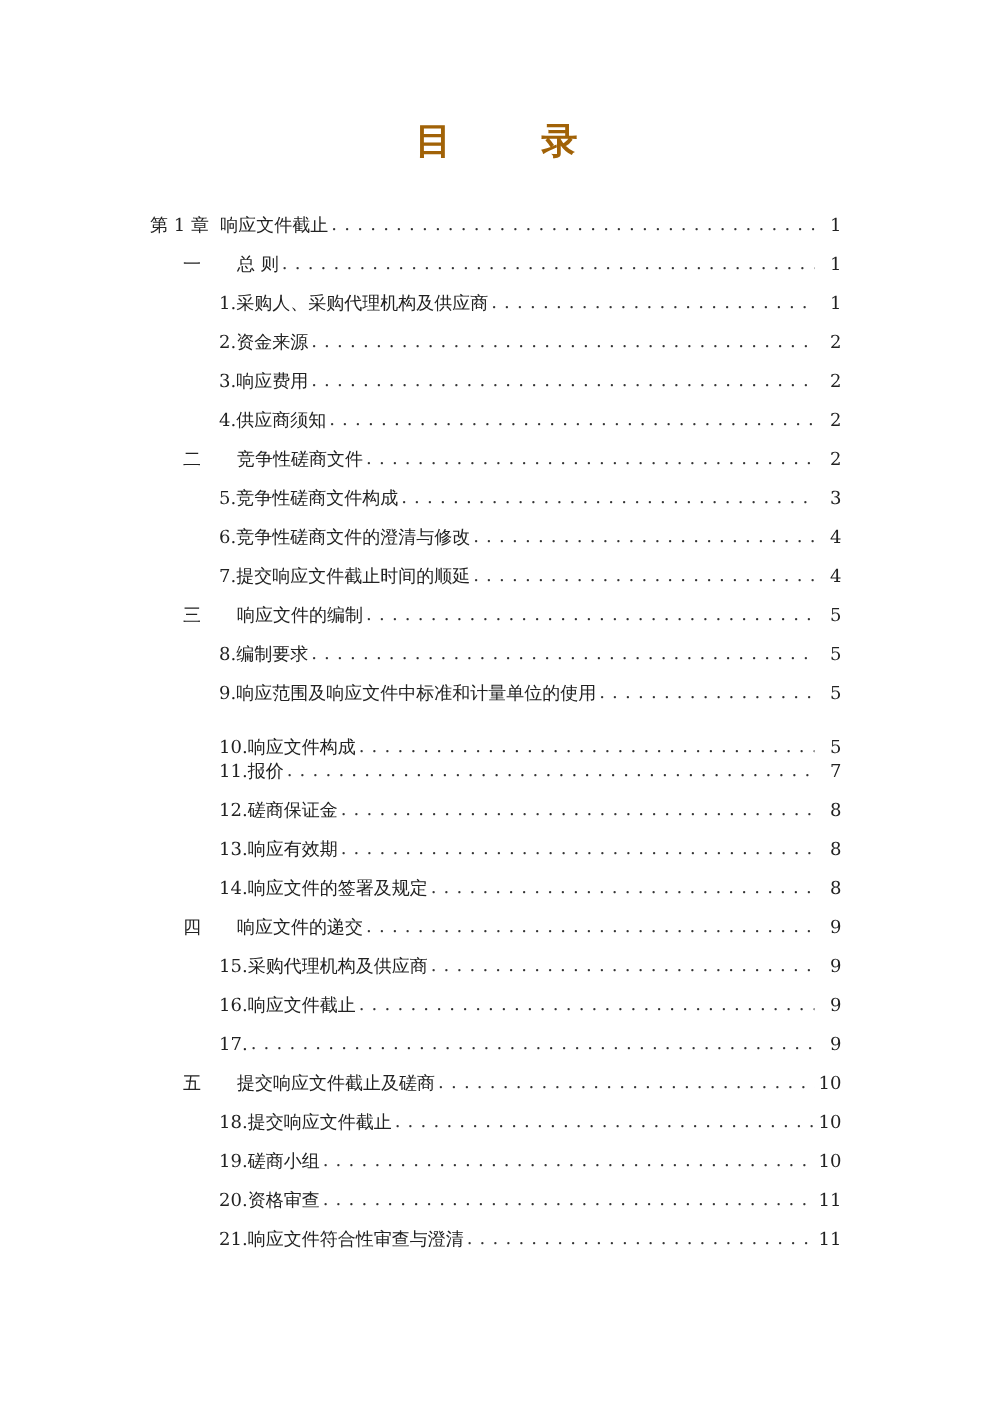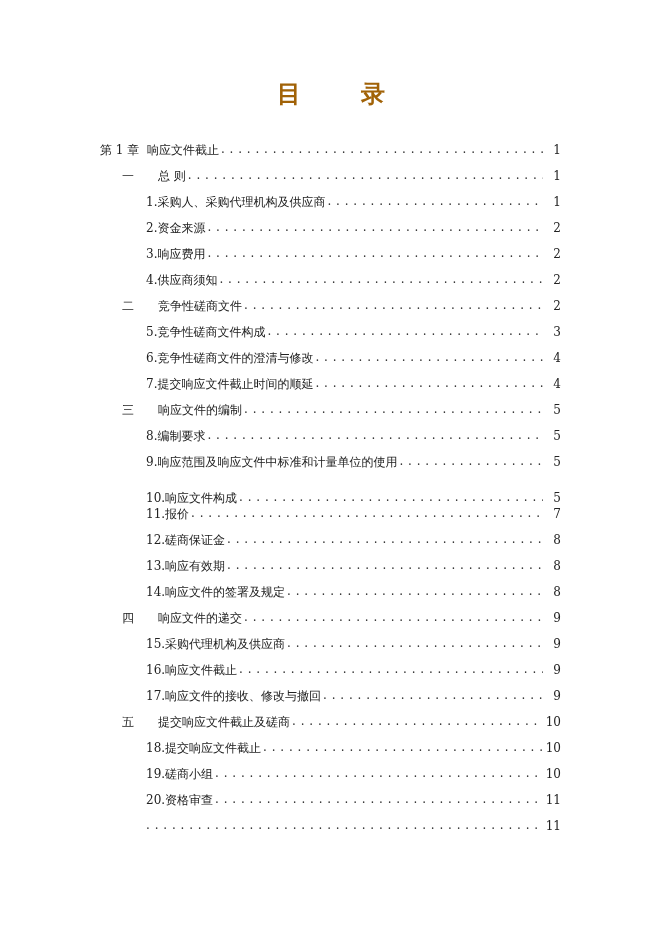--- a/index.html
+++ b/index.html
@@ -207,21 +207,20 @@
     <span class="label">
         <span>16.</span>
         <span>响应文件截止</span>
       </span>
     <span class="leader"></span>
     <span class="page">9</span>
   </div>
   <div class="row item" style="top:546px">
     <span class="label">
         <span>17.</span>
-        <span>响应文件的接收、修改与撤回</span>
       </span>
     <span class="leader"></span>
     <span class="page">9</span>
   </div>
   <div class="row section" style="top:572px">
     <span class="label">
         <span class="numeral">五</span>
         <span>提交响应文件截止及磋商</span>
       </span>
     <span class="leader"></span>
@@ -245,16 +244,20 @@
   </div>
   <div class="row item" style="top:650px">
     <span class="label">
         <span>20.</span>
         <span>资格审查</span>
       </span>
     <span class="leader"></span>
     <span class="page">11</span>
   </div>
   <div class="row item" style="top:676px">
+    <span class="label">
+        <span>21.</span>
+        <span>响应文件符合性审查与澄清</span>
+      </span>
     <span class="leader"></span>
     <span class="page">11</span>
   </div>
 </div>
 
 </body></html>

